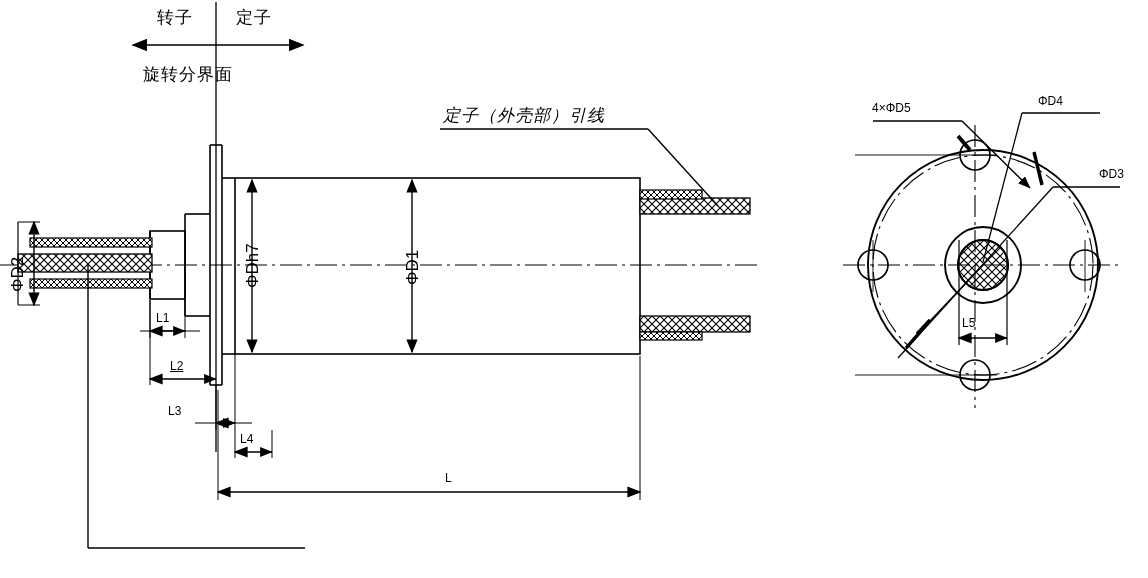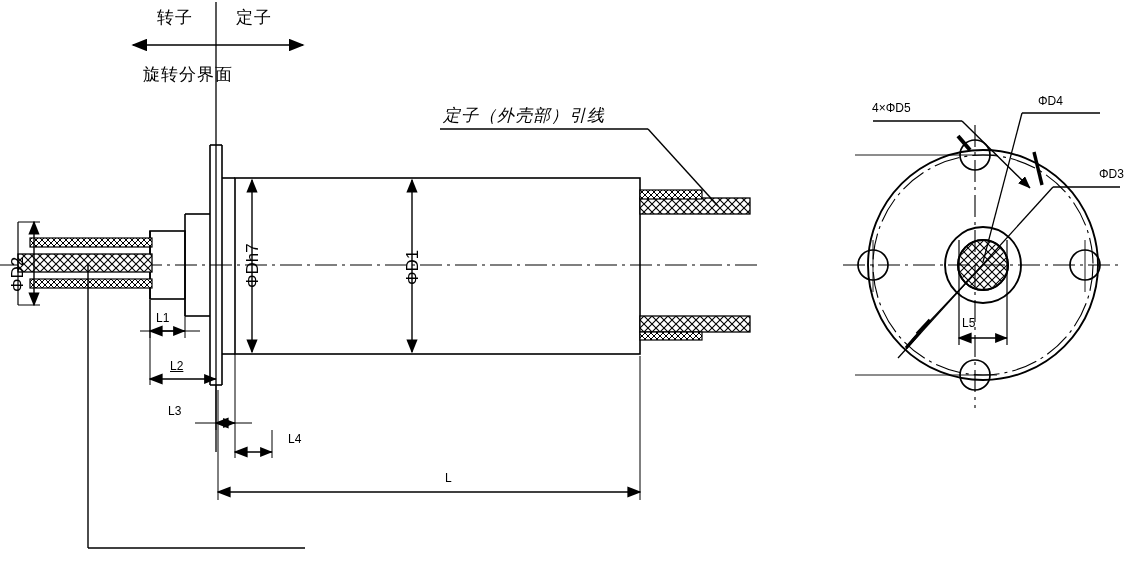--- a/index.html
+++ b/index.html
@@ -190,21 +190,21 @@
 
   <div class="lbl cn" style="left:443px;top:104px;font-style:italic;">定子（外壳部）引线</div>
 
   <div class="lbl dimv" style="left:8px;top:292px;transform:rotate(-90deg);">ΦD2</div>
   <div class="lbl dimv" style="left:243px;top:288px;transform:rotate(-90deg);">ΦDh7</div>
   <div class="lbl dimv" style="left:403px;top:285px;transform:rotate(-90deg);">ΦD1</div>
 
   <div class="lbl dim" style="left:156px;top:311px;">L1</div>
   <div class="lbl dim" style="left:170px;top:359px;text-decoration:underline;">L2</div>
   <div class="lbl dim" style="left:168px;top:404px;">L3</div>
-  <div class="lbl dim" style="left:240px;top:432px;margin-left:48px;">L4</div>
+  <div class="lbl dim" style="left:240px;top:432px;">L4</div>
   <div class="lbl dim" style="left:445px;top:471px;">L</div>
 
   <div class="lbl dim" style="left:872px;top:101px;">4×ΦD5</div>
   <div class="lbl dim" style="left:1038px;top:94px;">ΦD4</div>
   <div class="lbl dim" style="left:1079px;top:167px;margin-left:20px;">ΦD3</div>
   <div class="lbl dim" style="left:962px;top:316px;">L5</div>
 
 </div>
 
 </body></html>

